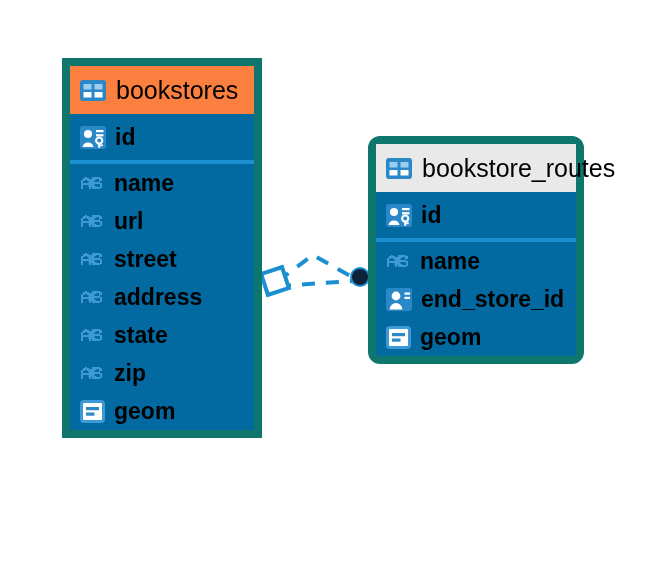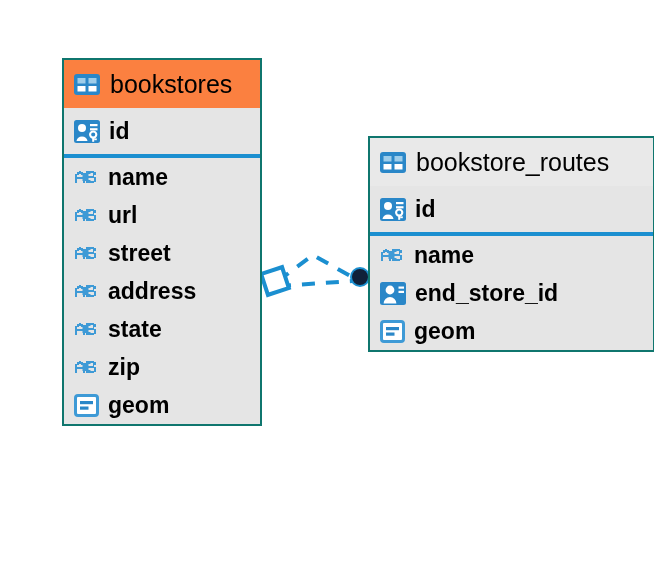--- a/index.html
+++ b/index.html
@@ -16,40 +16,40 @@
   #canvas {
     position: relative;
     width: 654px;
     height: 570px;
   }
 
   
   .entity {
     position: absolute;
     box-sizing: border-box;
-    border: 2px solid #0f766e;
+    border: 8px solid #0f766e;
     background: #ffffff;
   }
   .entity-header {
     display: flex;
     align-items: center;
     box-sizing: border-box;
     height: 48px;
     padding-left: 10px;
     gap: 10px;
   }
   .entity-header.orange { background: #fb8040; }
   .entity-header.grey   { background: #e9e9e9; }
   .entity-title {
     font-size: 25px;
     color: #000000;
     line-height: 1;
     white-space: nowrap;
   }
-  .entity-body { background: #e5e5e5; text-align: right; }
+  .entity-body { background: #0369a1; text-align: right; }
 
   .field-row {
     display: flex;
     align-items: center;
     box-sizing: border-box;
     height: 38px;
     padding-left: 10px;
     gap: 9px;
     white-space: nowrap;
   }
@@ -219,21 +219,21 @@
             <rect x="6" y="7" width="13" height="3.2" fill="#2a87c8"></rect>
             <rect x="6" y="12.5" width="8.5" height="3.2" fill="#2a87c8"></rect>
           </svg>
         </span>
         <span class="field-name">geom</span>
       </div>
 
     </div>
   </div>
 
-  <div class="entity" style="left:368px; top:136px; width:287px;">
+  <div class="entity" style="left:368px; top:136px; width:216px;border-radius:12px;">
 
     <div class="entity-header grey">
       <span class="icon">
         <svg width="26" height="21" viewBox="0 0 26 21">
           <rect x="0" y="0" width="26" height="21" rx="3" fill="#2a87c8"></rect>
           <rect x="3.5" y="4" width="8" height="5.5" fill="#9dcdea"></rect>
           <rect x="14.5" y="4" width="8" height="5.5" fill="#9dcdea"></rect>
           <rect x="3.5" y="12" width="8" height="5.5" fill="#ffffff"></rect>
           <rect x="14.5" y="12" width="8" height="5.5" fill="#ffffff"></rect>
         </svg>

